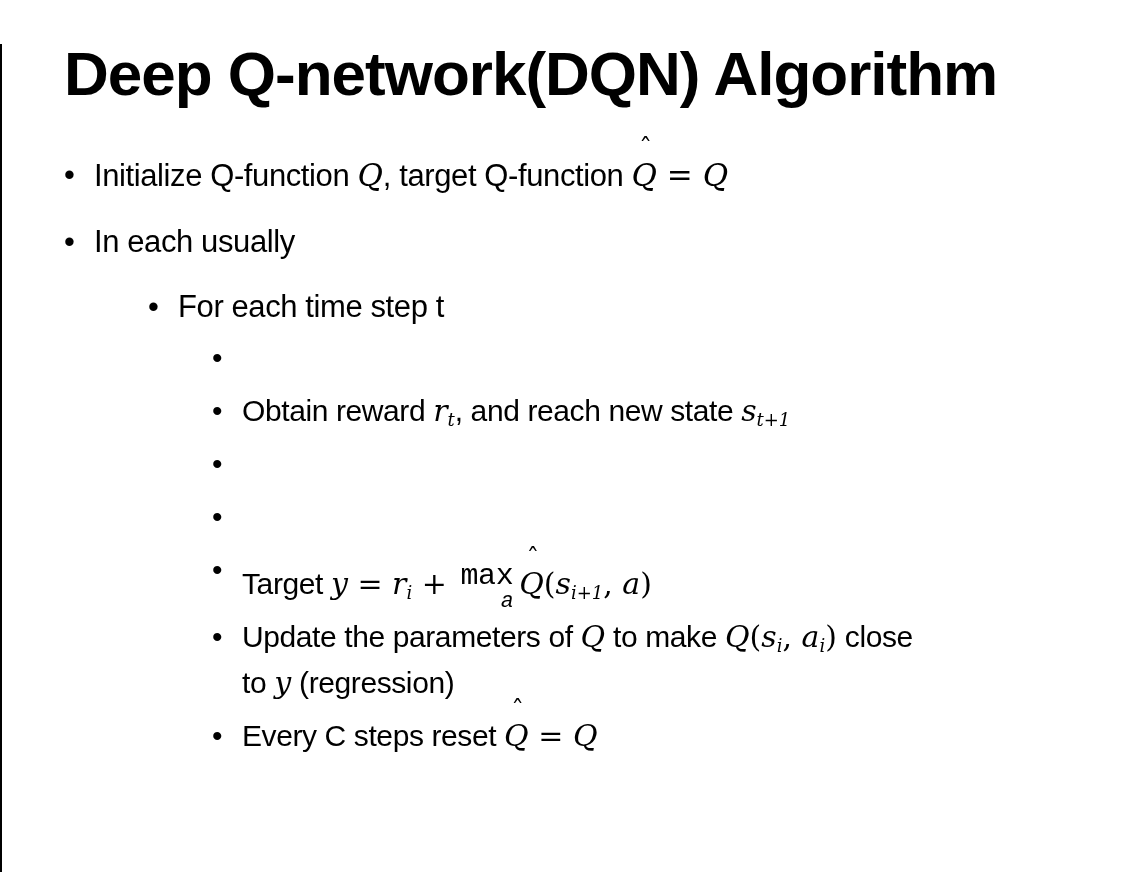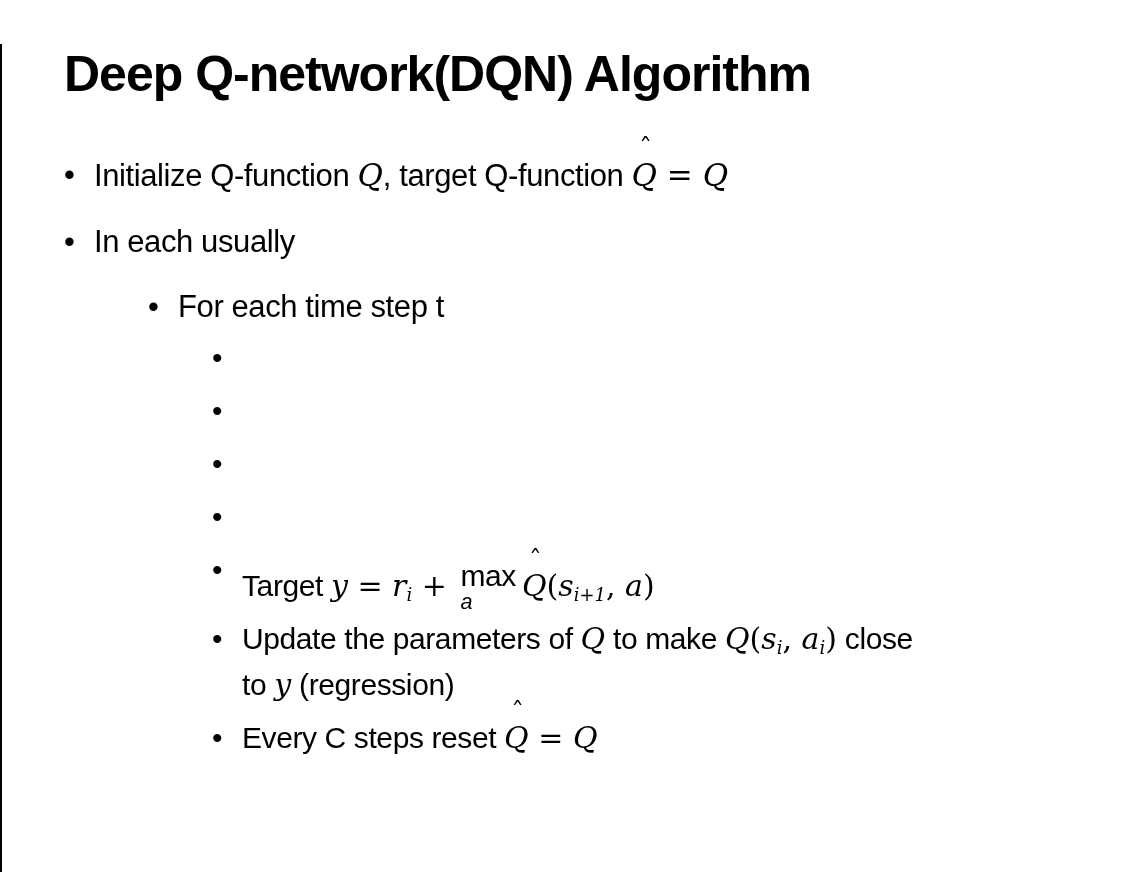--- a/index.html
+++ b/index.html
@@ -6,21 +6,21 @@
   body {
     width:1124px; height:872px; overflow:hidden; position:relative;
     font-family:"Liberation Sans", sans-serif; color:#000000;
   }
   .slide { position:relative; width:1124px; height:872px; background:#ffffff; }
 
   .edge-left   { position:absolute; left:0; top:0; width:2px; height:864px; background:#000; }
 
   .title {
     margin:44px 16px 0 64px;
-    font-size:50px; font-weight:bold; letter-spacing:-1px; line-height:60px;
+    font-size:62px; font-weight:bold; letter-spacing:-1px; line-height:60px;
     white-space:nowrap;
   }
 
   .content { margin-top:46px; }
 
   .bullet { display:flex; align-items:flex-start; letter-spacing:-0.4px; }
   .bullet .dot { flex:0 0 30px; }
   .bullet .txt { flex:1 1 auto; }
 
   .level-1 { padding-left:64px;  font-size:31px; line-height:50px; margin-bottom:16px; }
@@ -34,22 +34,22 @@
     letter-spacing:0;
   }
   .hat { position:relative; display:inline-block; }
   .hat::before {
     content:"\02C6";
     position:absolute; left:50%; transform:translateX(-40%);
     top:-0.58em; font-style:normal; font-size:0.85em; line-height:1;
   }
 
   .maxop {
-    display:inline-block; text-align:left; position:relative; top:0.45em;
-    margin:0 6px 0 4px; font-family:Liberation Sans, sans-serif;
+    display:inline-block; text-align:right; position:relative; top:0.45em;
+    margin:0 6px 0 4px; font-family:Liberation Mono, monospace;
   }
   .maxop .max-label { display:block; line-height:1.02; font-style:normal; }
   .maxop .max-under { display:block; line-height:1; font-style:italic; font-size:0.72em; }
 </style>
 </head>
 <body>
 
 <div class="slide">
   <div class="edge-left"></div>
 
@@ -66,20 +66,21 @@
       </div>
       <div class="bullet level-2">
         <span class="dot">•</span>
         <span class="txt">For each time step t</span>
       </div>
       <div class="bullet level-3">
         <span class="dot">•</span>
       </div>
       <div class="bullet level-3">
         <span class="dot">•</span>
+        <span class="txt">Obtain reward <span class="math">r<sub>t</sub></span>, and reach new state <span class="math">s<sub>t+1</sub></span></span>
       </div>
       <div class="bullet level-3">
         <span class="dot">•</span>
       </div>
       <div class="bullet level-3">
         <span class="dot">•</span>
       </div>
       <div class="bullet level-3">
         <span class="dot">•</span>
         <span class="txt">Target <span class="math">y</span><span class="mtext"> = </span><span class="math">r<sub>i</sub></span><span class="mtext"> + </span><span class="maxop"><span class="max-label">max</span><span class="max-under">a</span></span><span class="math hat">Q</span><span class="mtext">(</span><span class="math">s<sub>i+1</sub></span><span class="mtext">, </span><span class="math">a</span><span class="mtext">)</span></span>

